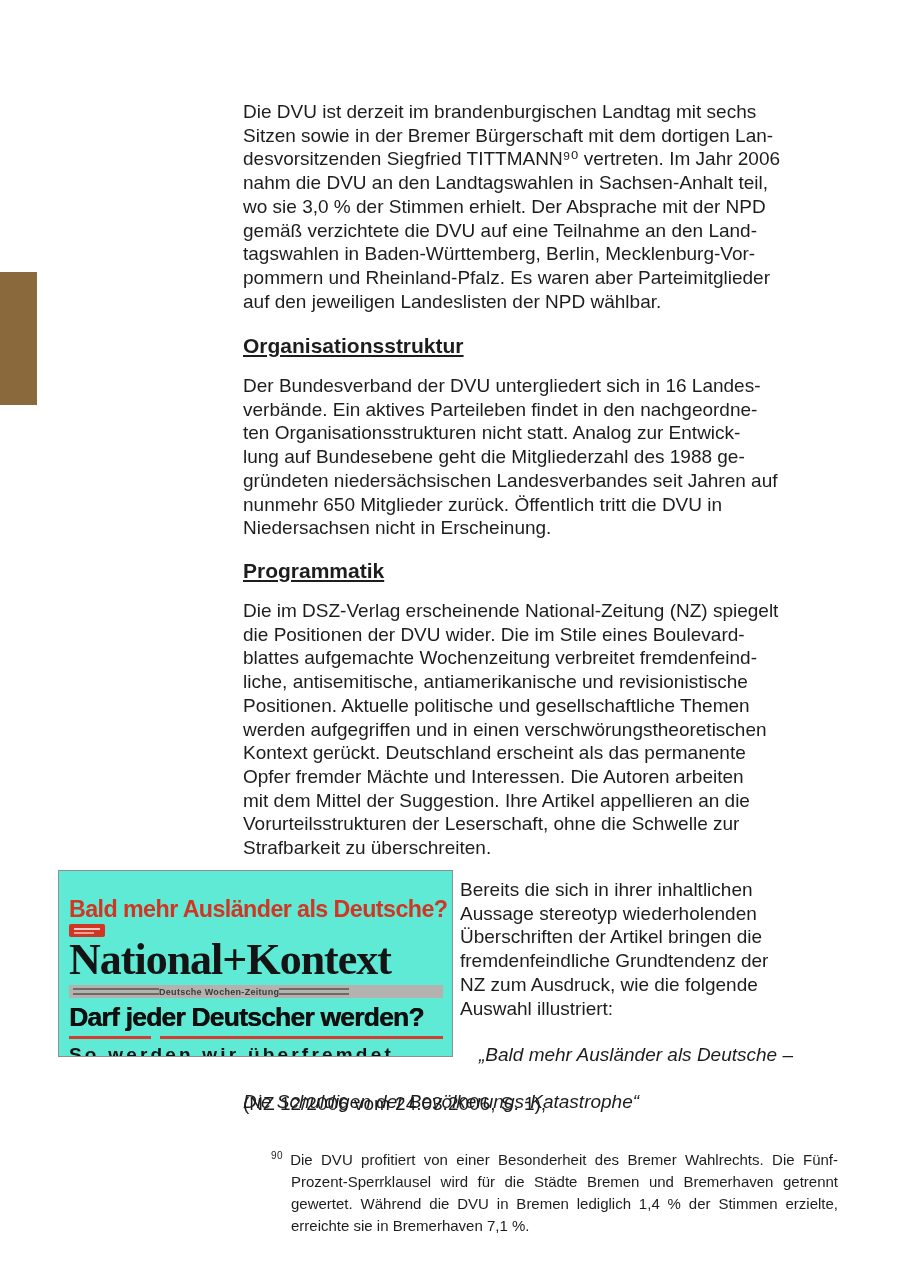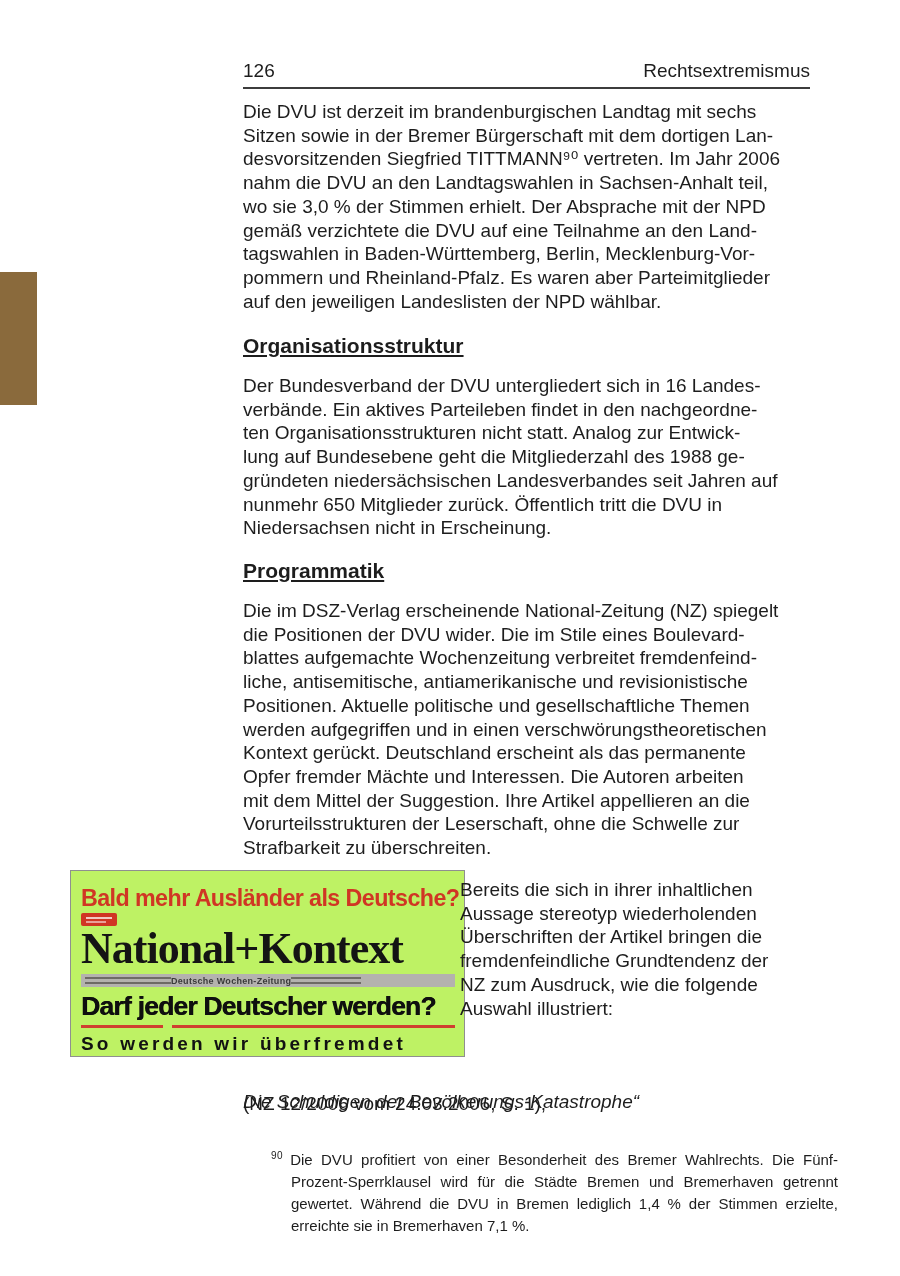--- a/index.html
+++ b/index.html
@@ -26,21 +26,21 @@
   .heading{position:absolute;left:243px;font-size:21px;font-weight:bold;text-decoration:underline;}
 
   .p-intro{top:100px;}
   .h-org{top:334px;}
   .p-org{top:374px;}
   .h-prog{top:559px;}
   .p-prog{top:599px;}
 
   
   .np-figure{position:absolute;left:58px;top:870px;width:395px;height:187px;
-    background:#bef264;border:1px solid #8f8f8f;padding:14px 9px 6px 10px;overflow:hidden;margin-left:12px;}
+    background:#5eead4;border:1px solid #8f8f8f;padding:25px 9px 6px 10px;overflow:hidden;}
   .np-headline{color:var(--accent-red,#d03624);font-weight:bold;font-size:24px;letter-spacing:-0.6px;
     transform:scaleX(0.97);transform-origin:left center;white-space:nowrap;line-height:1.05;}
   .np-subrow{display:flex;align-items:center;justify-content:space-between;margin-top:3px;}
   .np-subheadline{color:#cf3f2a;font-weight:bold;font-size:13.5px;letter-spacing:0.2px;white-space:nowrap;}
   .np-badge{width:36px;height:13px;background:var(--accent-red,#d03624);border-radius:2px;
     background-image:linear-gradient(#ffffffbb,#ffffffbb),linear-gradient(#ffffff88,#ffffff88);
     background-repeat:no-repeat;background-size:26px 2px,20px 2px;background-position:5px 4px,5px 8px;}
   .np-masthead{font-family:"Liberation Serif","DejaVu Serif",serif;font-weight:bold;font-size:44px;
     letter-spacing:-1px;color:#141414;line-height:1.0;margin-top:1px;white-space:nowrap;}
   .np-infobar{margin-top:3px;height:13px;background:var(--np-gray,#b4b2ae);
@@ -68,24 +68,20 @@
     text-align:justify;hyphens:manual;padding-left:20px;text-indent:-20px;margin-left:28px;}
   .fn-marker{font-size:10px;vertical-align:super;margin-right:7px;letter-spacing:0.5px;}
 </style>
 </head>
 <body>
 
 <div class="page">
 
   <div class="chapter-tab"></div>
 
-  <header class="page-header">
-    <span>126</span>
-    <span>Rechtsextremismus</span>
-  </header>
 
   <p class="block lines p-intro">Die DVU ist derzeit im brandenburgischen Landtag mit sechs
 Sitzen sowie in der Bremer Bürgerschaft mit dem dortigen Lan-
 desvorsitzenden Siegfried TITTMANN⁹⁰ vertreten. Im Jahr 2006
 nahm die DVU an den Landtagswahlen in Sachsen-Anhalt teil,
 wo sie 3,0 % der Stimmen erhielt. Der Absprache mit der NPD
 gemäß verzichtete die DVU auf eine Teilnahme an den Land-
 tagswahlen in Baden-Württemberg, Berlin, Mecklenburg-Vor-
 pommern und Rheinland-Pfalz. Es waren aber Parteimitglieder
 auf den jeweiligen Landeslisten der NPD wählbar.</p>
@@ -133,18 +129,19 @@
     <div class="np-tagline">So werden wir überfremdet</div>
   </figure>
 
   <p class="wrap-col lines">Bereits die sich in ihrer inhaltlichen
 Aussage stereotyp wiederholenden
 Überschriften der Artikel bringen die
 fremdenfeindliche Grundtendenz der
 NZ zum Ausdruck, wie die folgende
 Auswahl illustriert:</p>
 
+  <p class="quote-1">„Bald mehr Ausländer als Deutsche –</p>
   <p class="quote-2">Die Schuldigen der Bevölkerungs-Katastrophe“</p>
   <p class="quote-cite">(NZ 12/2006 vom 24.03.2006, S. 1),</p>
 
   <p class="footnote"><span class="fn-marker">90</span><span>Die DVU profitiert von einer Besonderheit des Bremer Wahlrechts. Die Fünf-Prozent-Sperrklausel wird für die Städte Bremen und Bremerhaven getrennt gewertet. Während die DVU in Bremen lediglich 1,4 % der Stimmen erzielte, erreichte sie in Bremerhaven 7,1 %.</span></p>
 
 </div>
 
 </body></html>

